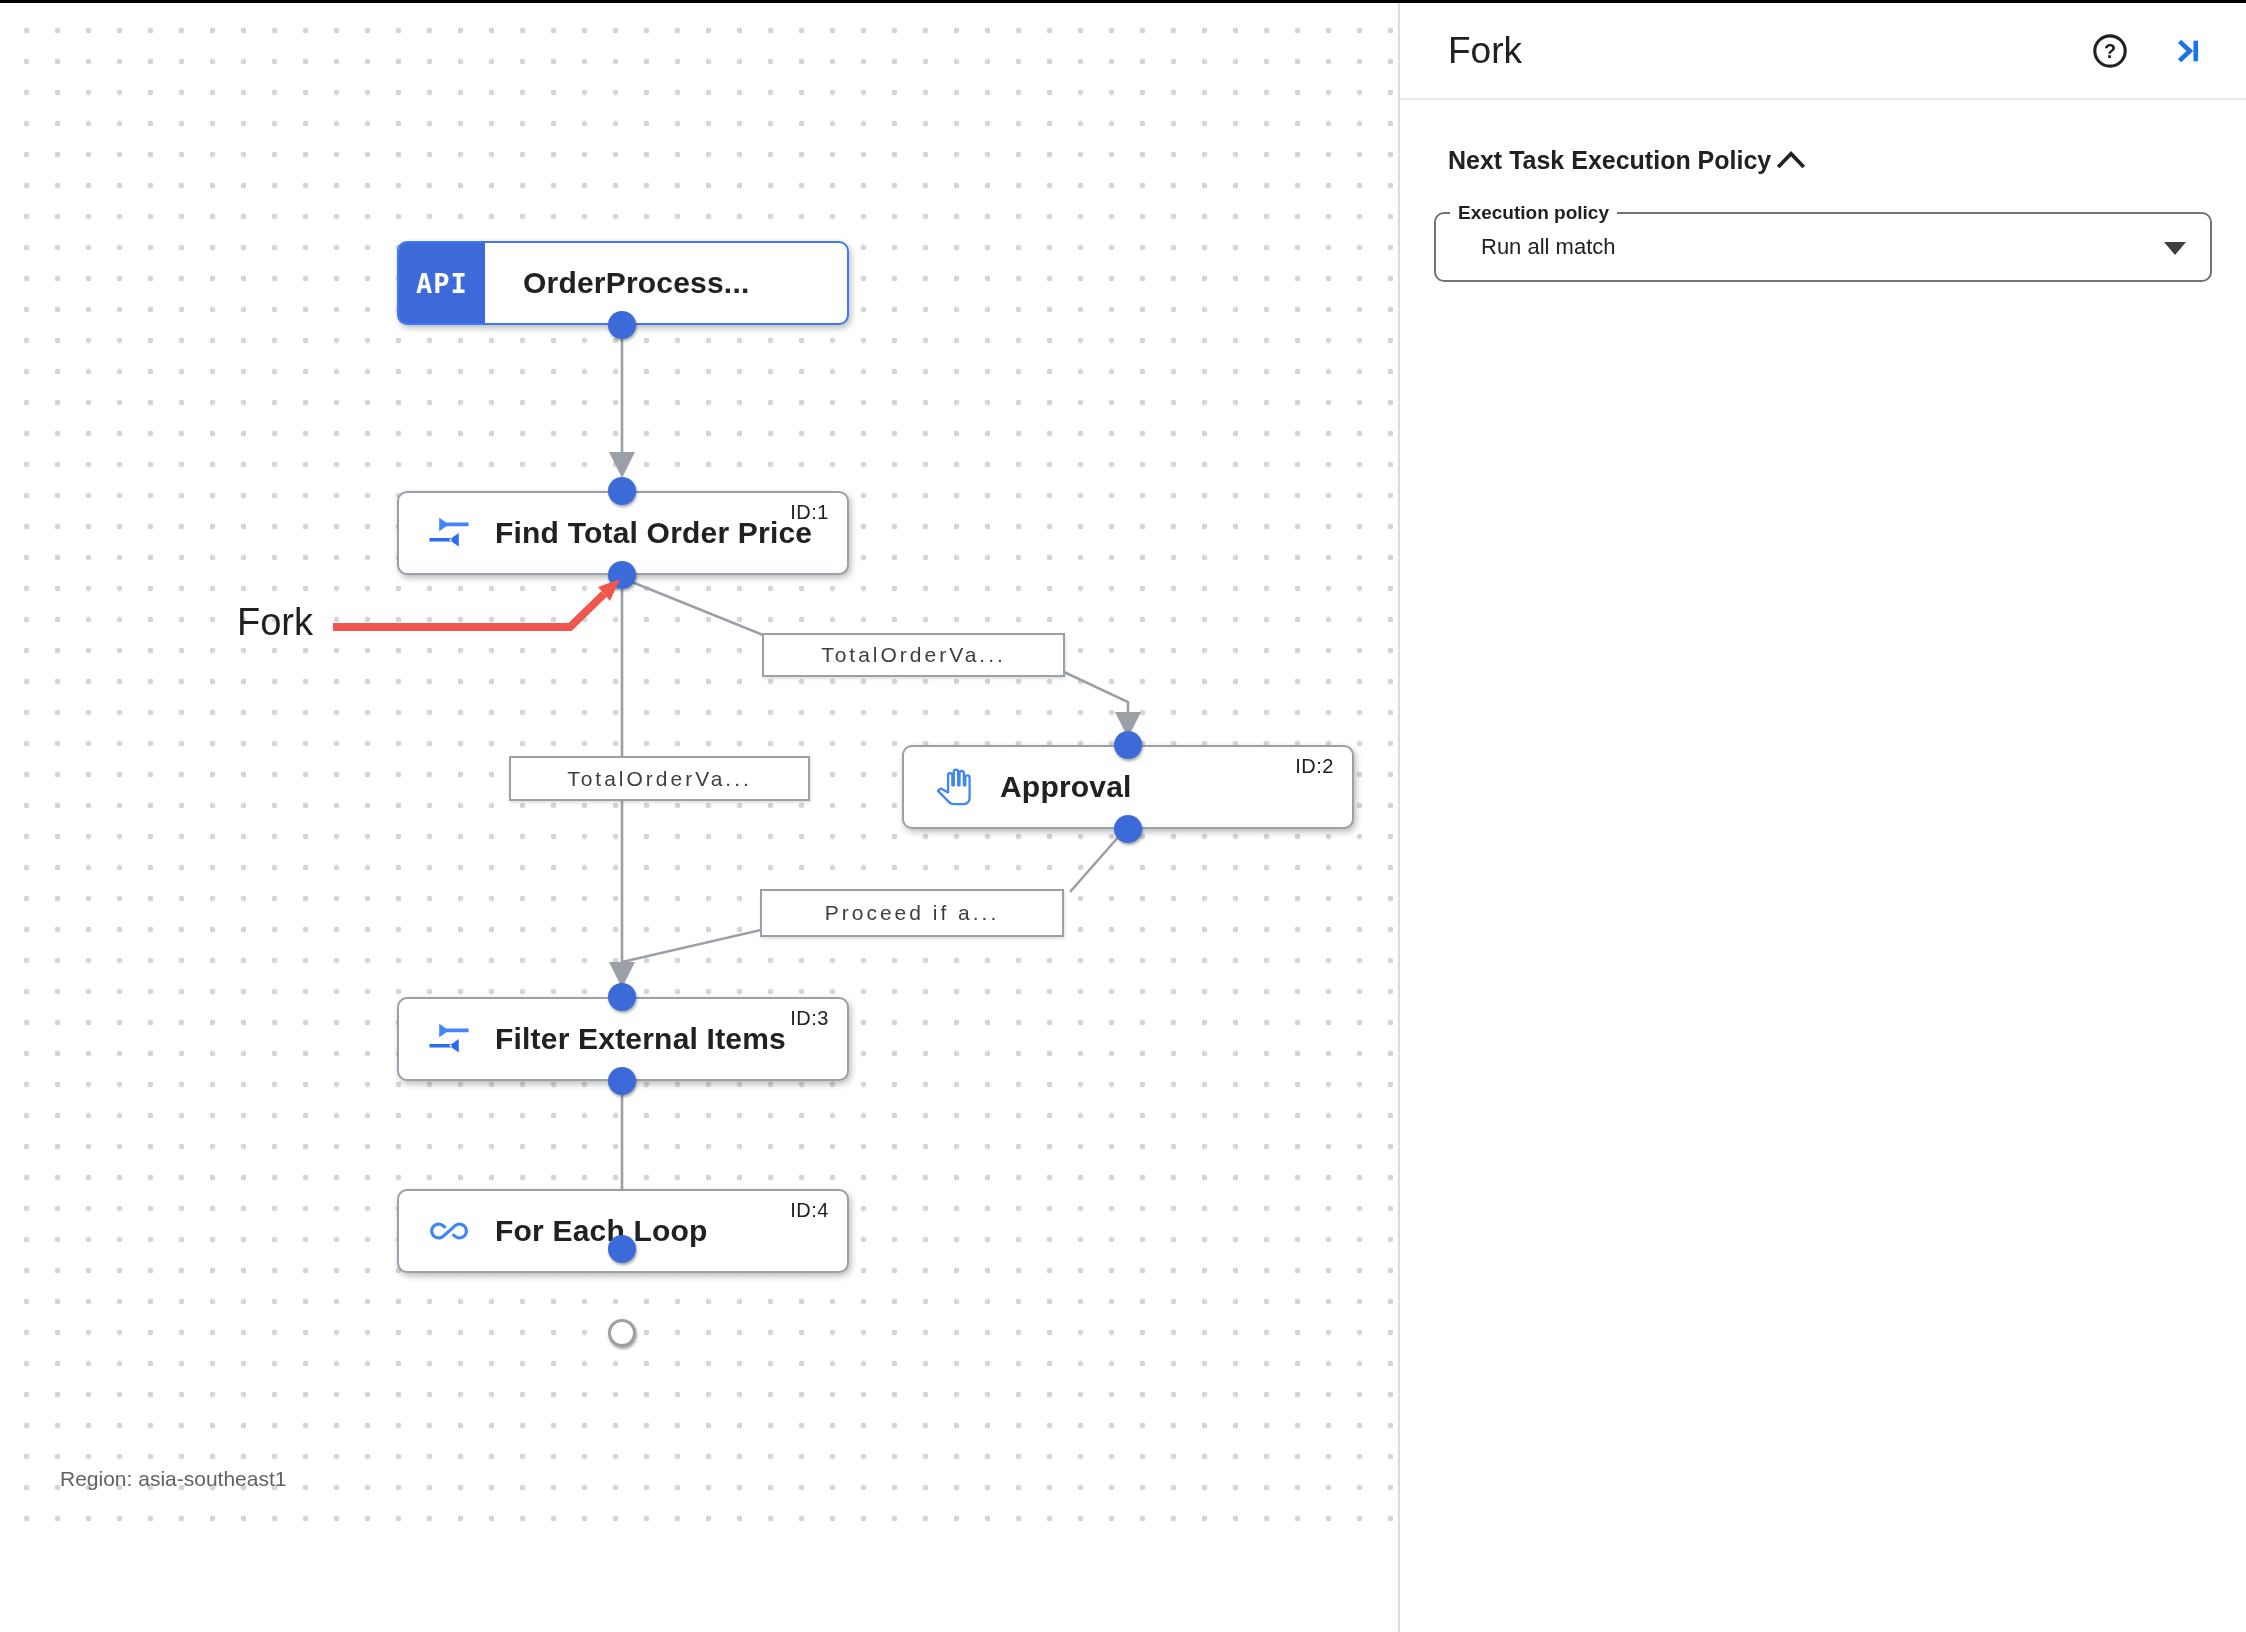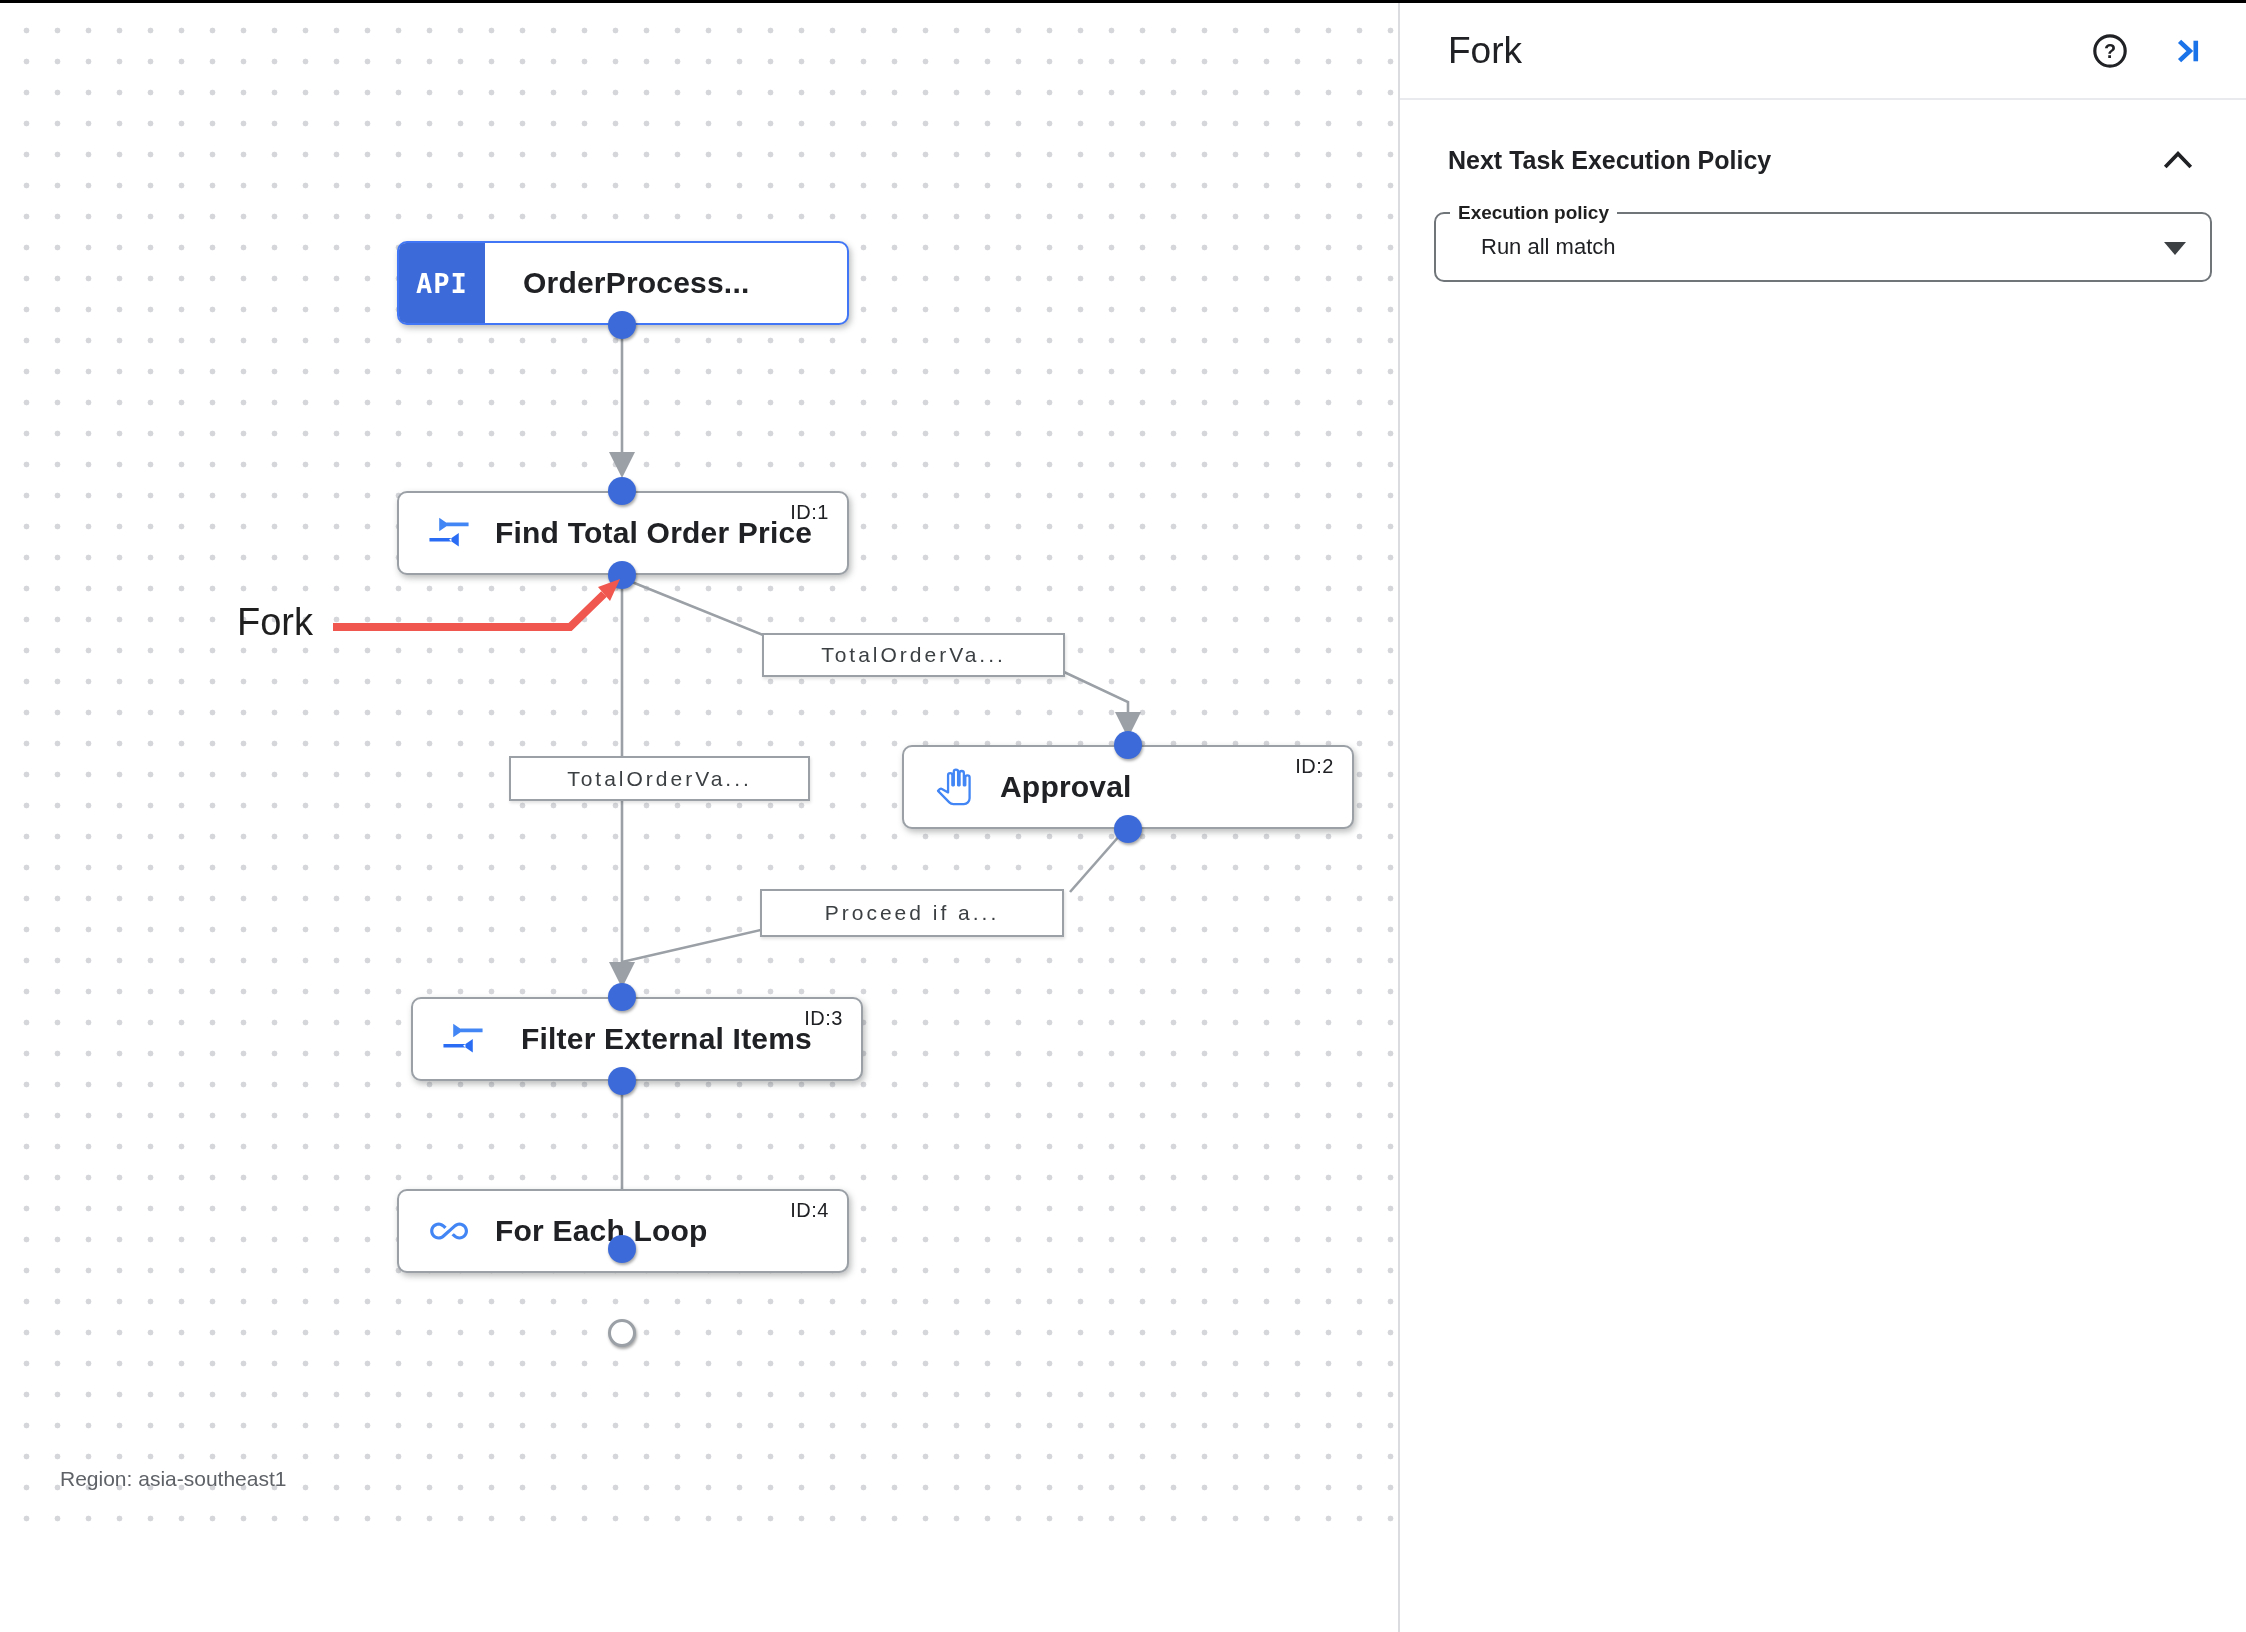--- a/index.html
+++ b/index.html
@@ -41,21 +41,21 @@
 
   
   #panel{position:absolute;left:1398px;top:3px;width:848px;height:1629px;background:#fff;
     border-left:2px solid #dadce0;box-sizing:border-box;z-index:10;}
   #panel-header{height:97px;display:flex;align-items:center;padding:0 40px 0 48px;
     border-bottom:2px solid #e8eaed;box-sizing:border-box;}
   #panel-title{flex:1;font-size:37px;color:#202124;}
   .hicon{width:40px;height:40px;display:flex;align-items:center;justify-content:center;cursor:pointer;}
   .hicon + .hicon{margin-left:36px;}
   #section{padding:0 34px;}
-  #section-header{margin-top:40px;padding:0 14px;display:flex;align-items:center;justify-content:space-between;cursor:pointer;}
+  #section-header{margin-top:40px;padding:0 14px;display:flex;align-items:center;justify-content:flex-start;cursor:pointer;}
   #section-title{font-size:25px;font-weight:bold;color:#202124;}
   #policy-field{position:relative;margin-top:32px;height:70px;border:2px solid #70757a;border-radius:10px;
     display:flex;align-items:center;cursor:pointer;box-sizing:border-box;padding-left:23px;}
   #policy-label{position:absolute;top:-14px;left:14px;background:#fff;padding:0 8px;
     font-size:19px;font-weight:bold;color:#1f1f1f;line-height:1.4;}
   #policy-value{font-size:22px;color:#202124;margin-left:22px;}
   #policy-caret{position:absolute;right:24px;top:50%;margin-top:-5px;width:0;height:0;
     border-left:11px solid transparent;border-right:11px solid transparent;border-top:13px solid #3c4043;}
 </style>
 </head>
@@ -107,21 +107,21 @@
     <div class="node" style="left:902px;top:742px;">
       <span class="badge">ID:2</span>
       <span class="nicon">
         <svg width="42" height="42" viewBox="0 0 24 24">
           <path fill="#ffffff" stroke="#4285f4" stroke-width="1.6" stroke-linejoin="round" d="M23 5.5V20c0 2.2-1.8 4-4 4h-7.3c-1.08 0-2.1-.43-2.85-1.19L1 14.83s1.26-1.23 1.3-1.25c.22-.19.49-.29.79-.29.22 0 .42.06.6.16.04.01 4.31 2.46 4.31 2.46V4c0-.83.67-1.5 1.5-1.5S11 3.17 11 4v7h1V1.5c0-.83.67-1.5 1.5-1.5S15 .67 15 1.5V11h1V2.5c0-.83.67-1.5 1.5-1.5s1.5.67 1.5 1.5V11h1V5.5c0-.83.67-1.5 1.5-1.5s1.5.67 1.5 1.5z" transform="scale(0.82) translate(2.5,2.5)"></path>
         </svg>
       </span>
       <span class="nlabel">Approval</span>
     </div>
 
-    <div class="node" style="left:411px;top:994px;gap:12px;">
+    <div class="node" style="left:397px;top:994px;">
       <span class="badge">ID:3</span>
       <span class="nicon">
         <svg width="44" height="44" viewBox="0 0 36 36">
           <g fill="#4285f4">
             <path d="M34 10.5 H16 v-3 h18 z M18 9 l-8 5.5 v-11 z" transform="translate(0,2)"></path>
             <path d="M2 24 h18 v3 H2 z M18 25.5 l8 5.5 v-11 z" transform="translate(0,-2)" fill="#2a6df4"></path>
           </g>
         </svg>
       </span>
       <span class="nlabel">Filter External Items</span>

